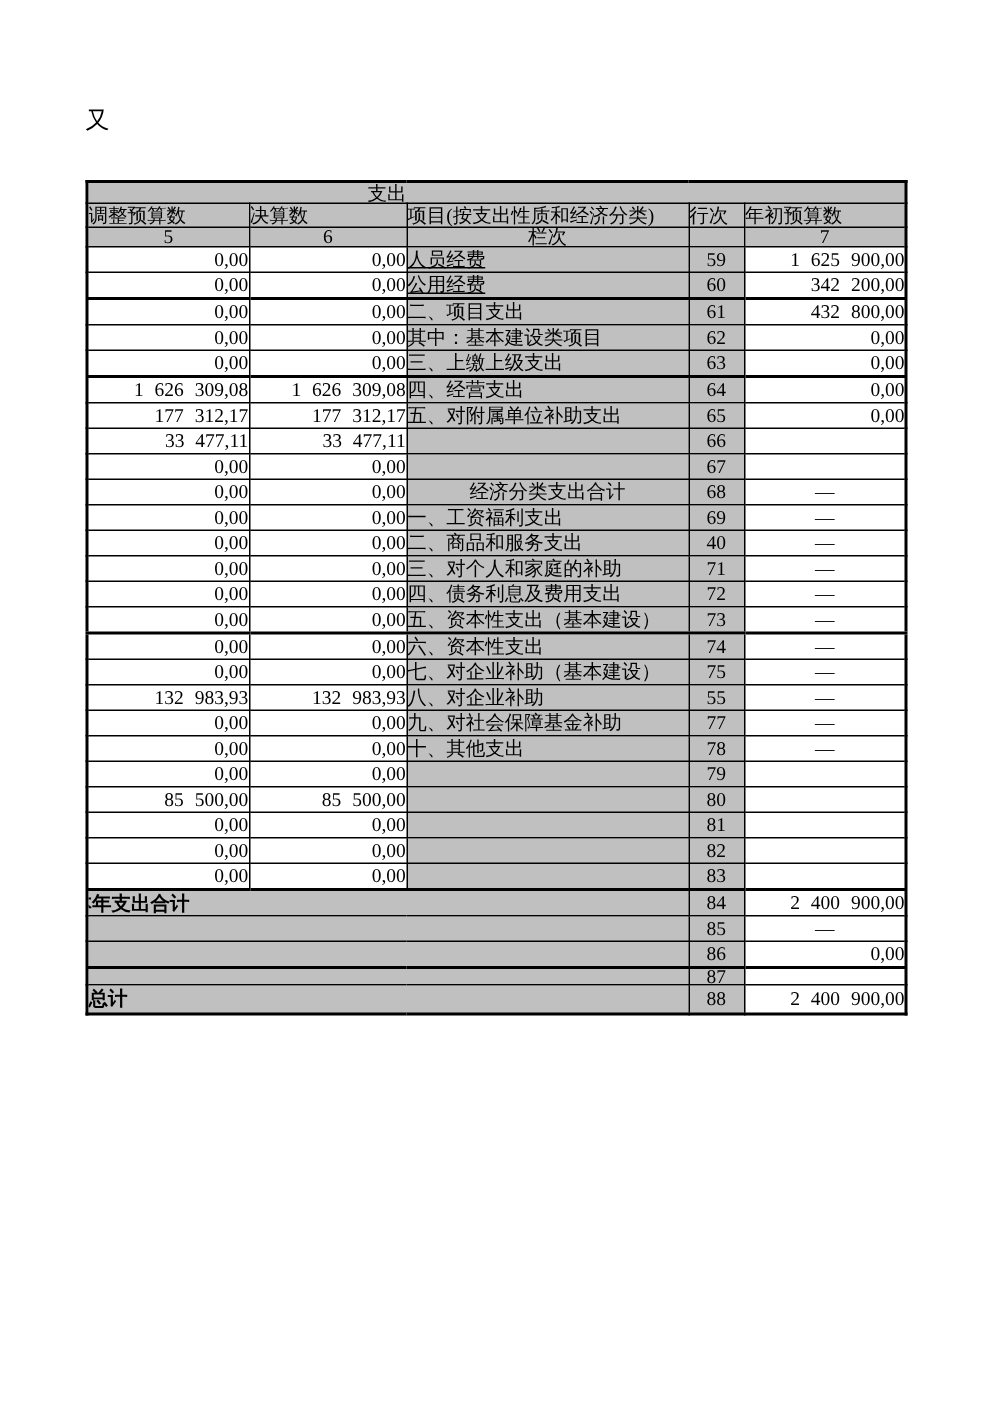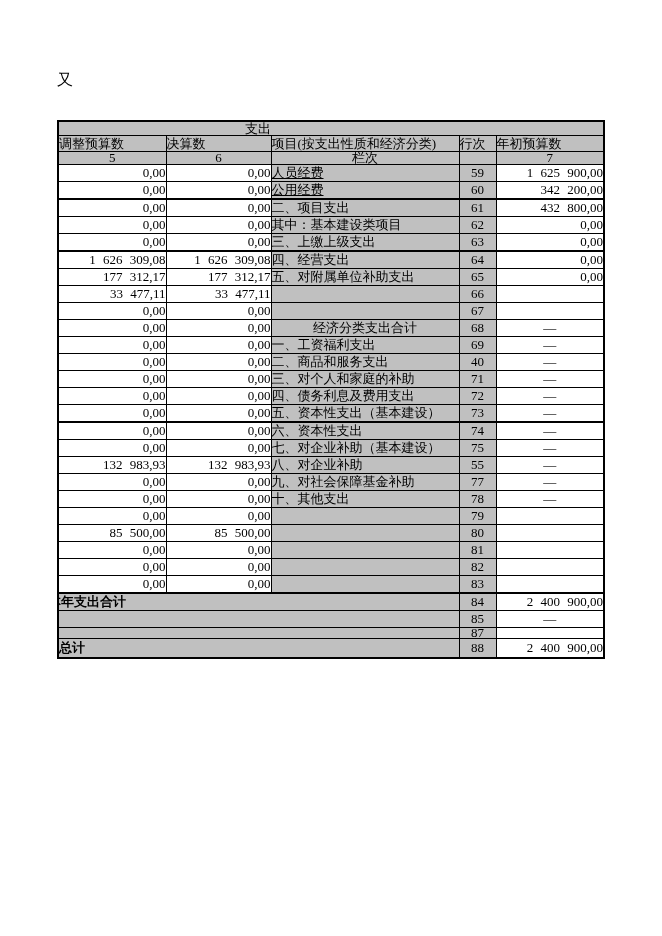--- a/index.html
+++ b/index.html
@@ -253,20 +253,25 @@
         <tr>
           <td class="gray label-cell clip bold" colspan="3">本年支出合计</td>
           <td class="gray center">84</td>
           <td class="num">2 400 900,00</td>
         </tr>
         <tr>
           <td class="gray label-cell" colspan="3"></td>
           <td class="gray center">85</td>
           <td class="center">—</td>
         </tr>
+        <tr class="thickb">
+          <td class="gray label-cell" colspan="3"></td>
+          <td class="gray center">86</td>
+          <td class="num">0,00</td>
+        </tr>
         <tr class="short">
           <td class="gray label-cell" colspan="3"></td>
           <td class="gray center">87</td>
           <td class="num"></td>
         </tr>
         <tr class="tall">
           <td class="gray label-total bold" colspan="3">总计</td>
           <td class="gray center">88</td>
           <td class="num">2 400 900,00</td>
         </tr>

